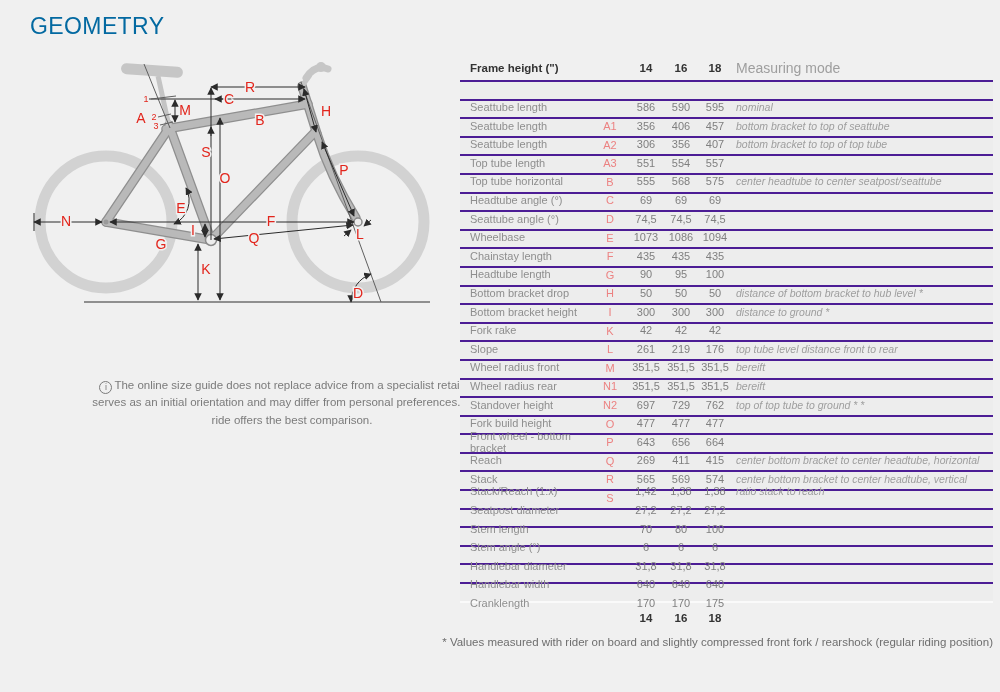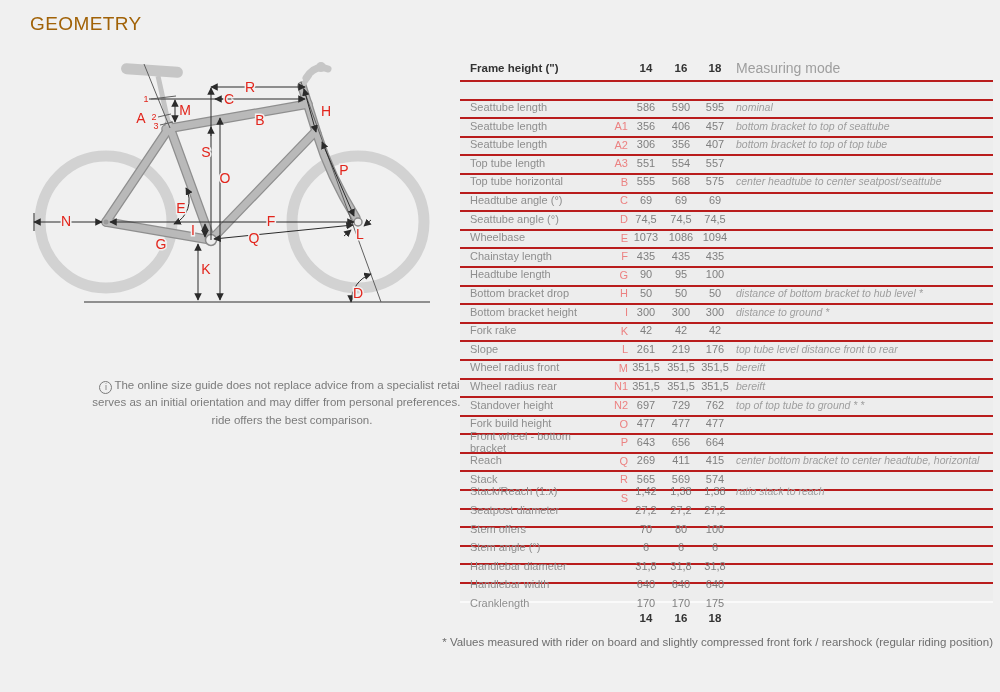--- a/index.html
+++ b/index.html
@@ -3,21 +3,21 @@
 <meta charset="utf-8">
 <style>
   html,body{margin:0;padding:0;}
   body{
     width:1000px;height:692px;overflow:hidden;position:relative;
     background:#f0f0f0;
     font-family:"Liberation Sans","DejaVu Sans",sans-serif;
   }
   .page-title{
     position:absolute;left:30px;top:13px;
-    font-size:19px;font-weight:400;color:#a16207;letter-spacing:.4px;
+    font-size:23px;font-weight:400;color:#0369a1;letter-spacing:.4px;
   }
   
   .diagram{position:absolute;left:18px;top:58px;width:430px;height:292px;}
   .dl{font-size:14px;fill:#e2251c;text-anchor:middle;
       paint-order:stroke;stroke:#f0f0f0;stroke-width:3px;}
   .ds{font-size:9px;fill:#e2251c;text-anchor:middle;
       paint-order:stroke;stroke:#f0f0f0;stroke-width:2px;}
   .dim{stroke:#2b2b2b;stroke-width:1;fill:none;}
   .thin{stroke:#5f5f5f;stroke-width:1;fill:none;}
   
@@ -34,23 +34,23 @@
   .gtable{position:absolute;left:460px;top:56px;width:533px;}
   .trow,.thead,.tfoot{
     display:grid;
     grid-template-columns:122px 36px 36px 34px 34px 1fr;
     align-items:center;padding-left:10px;
   }
   .thead{height:24px;font-size:11.5px;}
   .thead .hlabel{font-weight:700;color:#333;}
   .thead .hsize{font-weight:700;color:#333;text-align:center;}
   .thead .hmode{font-weight:400;color:#9e9e9e;font-size:14px;padding-left:4px;}
-  .trow{height:16.6px;background:#ededed;border-top:2px solid #b91c1c;font-size:11px;}
+  .trow{height:16.6px;background:#ededed;border-top:2px solid #4c1d95;font-size:11px;}
   .trow .rlabel{color:#8e8e8e;}
-  .trow .rcode{color:#ec8282;text-align:right;margin-top:38px;}
+  .trow .rcode{color:#ec8282;text-align:center;margin-top:38px;}
   .trow .rval{color:#7f7f7f;text-align:center;}
   .trow .rmode{color:#9e9e9e;font-size:10.5px;padding-left:4px;
                white-space:nowrap;overflow:hidden;font-style:italic;}
   .tfoot{height:30px;border-top:2px solid #fafafa;font-size:11.5px;}
   .tfoot .fsize{font-weight:700;color:#333;text-align:center;}
   
   .footnotes{position:absolute;right:7px;top:636px;text-align:right;
              font-size:11.5px;color:#6e6e6e;}
   .footnotes .fn{margin-bottom:13px;}
 </style>
@@ -369,20 +369,21 @@
     <div class="rval">415</div>
     <div class="rmode">center bottom bracket to center headtube, horizontal</div>
   </div>
 
   <div class="trow">
     <div class="rlabel">Stack</div>
     <div class="rcode">S</div>
     <div class="rval">565</div>
     <div class="rval">569</div>
     <div class="rval">574</div>
+    <div class="rmode">center bottom bracket to center headtube, vertical</div>
   </div>
 
   <div class="trow">
     <div class="rlabel">Stack/Reach (1:x)</div>
     <div class="rcode"></div>
     <div class="rval">1,42</div>
     <div class="rval">1,38</div>
     <div class="rval">1,38</div>
     <div class="rmode">ratio stack to reach</div>
   </div>
@@ -390,21 +391,21 @@
   <div class="trow">
     <div class="rlabel">Seatpost diameter</div>
     <div class="rcode"></div>
     <div class="rval">27,2</div>
     <div class="rval">27,2</div>
     <div class="rval">27,2</div>
     <div class="rmode"></div>
   </div>
 
   <div class="trow">
-    <div class="rlabel">Stem offers</div>
+    <div class="rlabel">Stem length</div>
     <div class="rcode"></div>
     <div class="rval">70</div>
     <div class="rval">80</div>
     <div class="rval">100</div>
   </div>
 
   <div class="trow">
     <div class="rlabel">Stem angle (°)</div>
     <div class="rcode"></div>
     <div class="rval">6</div>

